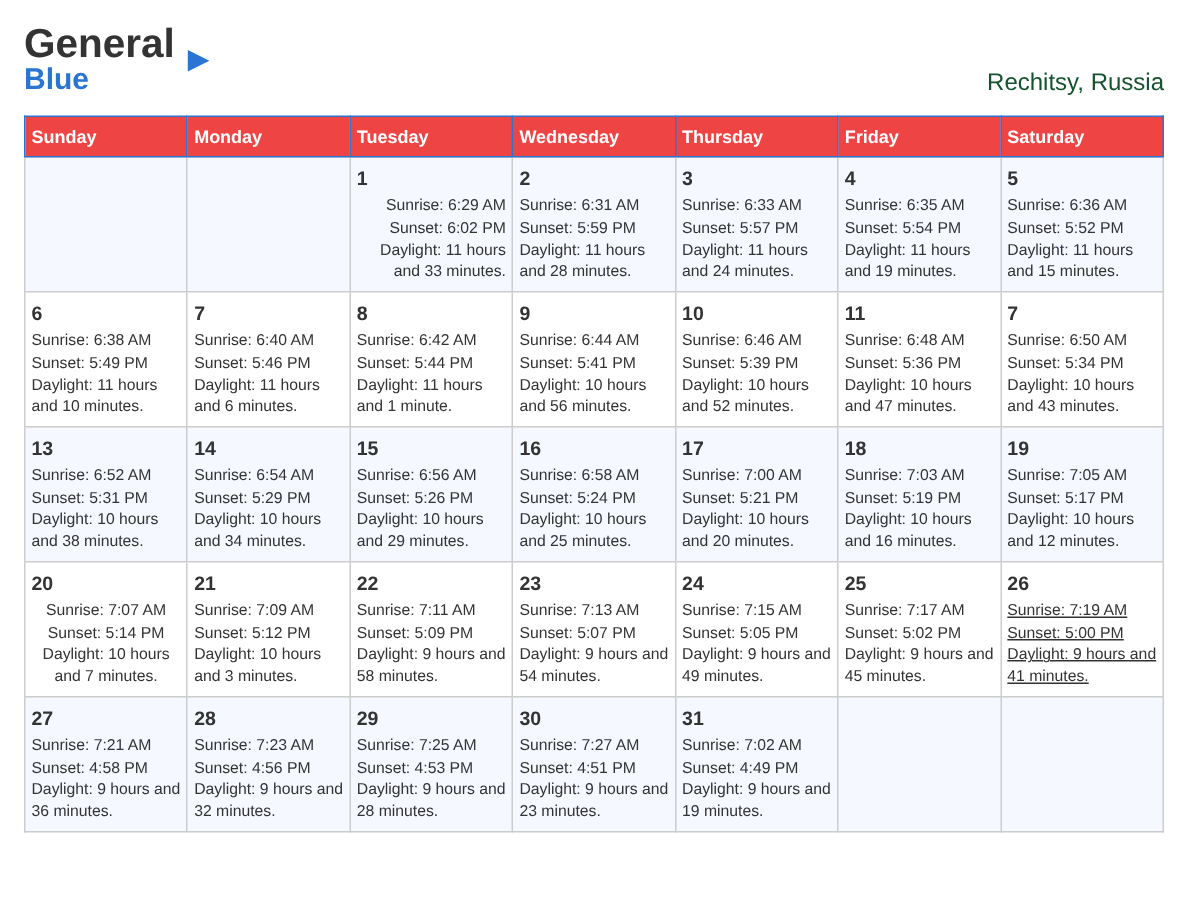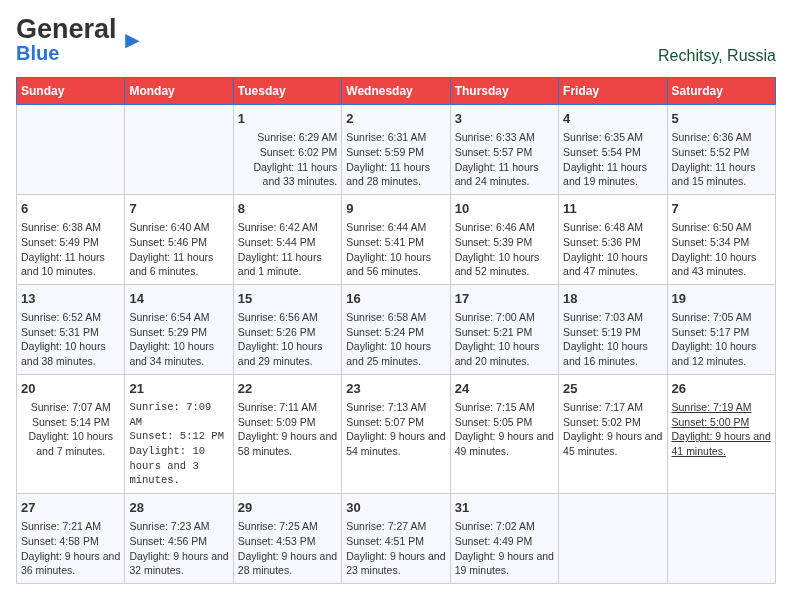--- a/index.html
+++ b/index.html
@@ -255,21 +255,21 @@
       </tr>
       <tr>
         <td>
           <span class="day-num">20</span>
           <div class="day-info" style="white-space: pre-line; text-align: center;">Sunrise: 7:07 AM
 Sunset: 5:14 PM
 Daylight: 10 hours and 7 minutes.</div>
         </td>
         <td>
           <span class="day-num">21</span>
-          <div class="day-info" style="white-space: pre-line; font-family: Liberation Mono, monospace;">Sunrise: 7:09 AM
+          <div class="day-info" style="white-space: pre-line;">Sunrise: 7:09 AM
 Sunset: 5:12 PM
 Daylight: 10 hours and 3 minutes.</div>
         </td>
         <td>
           <span class="day-num">22</span>
           <div class="day-info" style="white-space: pre-line;">Sunrise: 7:11 AM
 Sunset: 5:09 PM
 Daylight: 9 hours and 58 minutes.</div>
         </td>
         <td>

